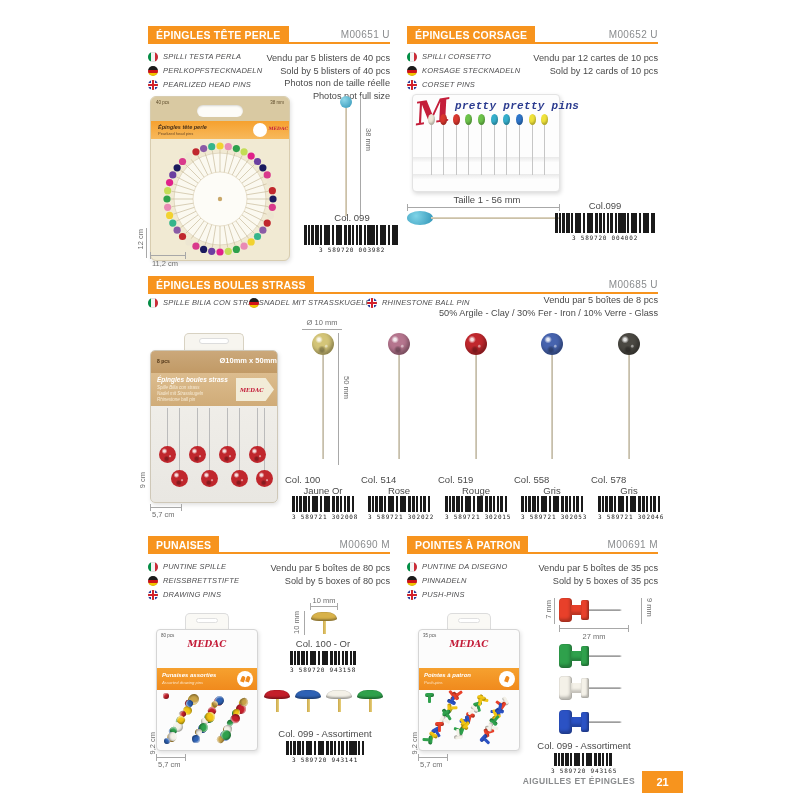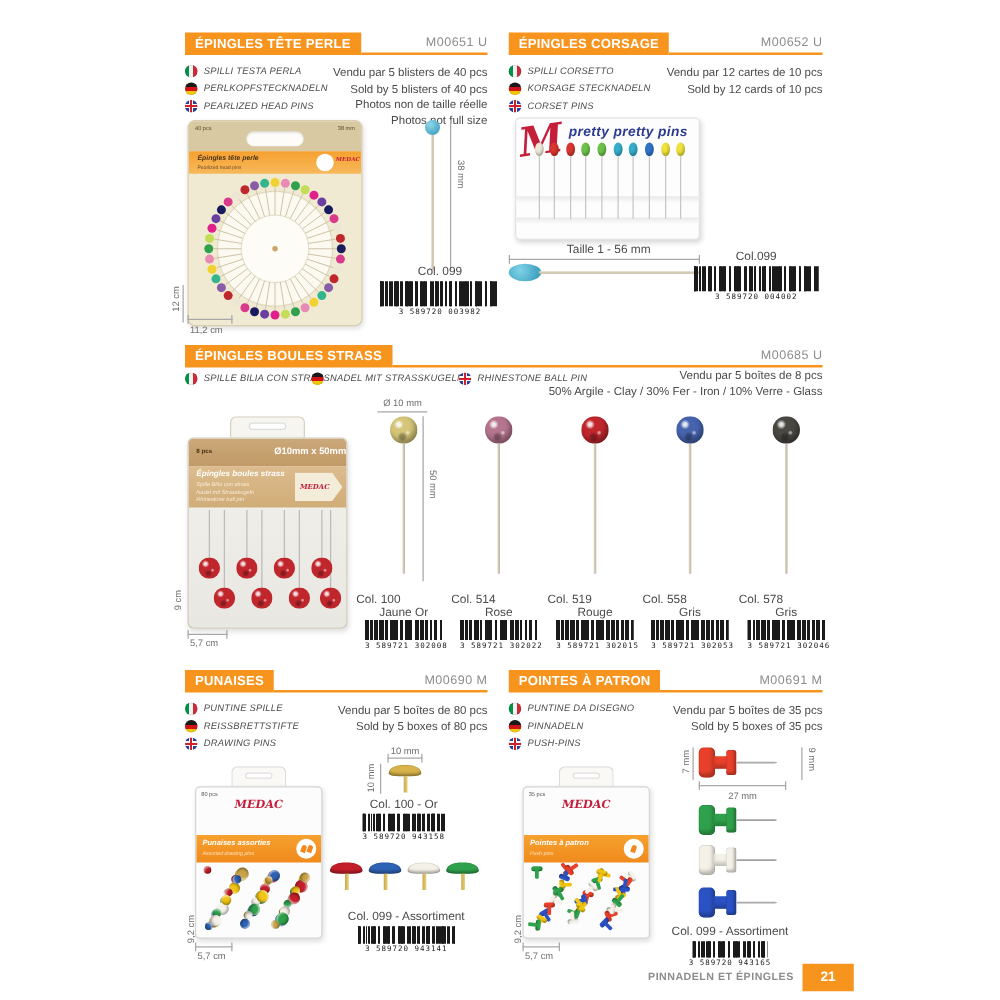--- a/index.html
+++ b/index.html
@@ -57,21 +57,21 @@
 
 .pin-ball{position:absolute;width:12px;height:12px;border-radius:50%;
   background:radial-gradient(circle at 35% 30%,#8FD8EA,#2E93B5)}
 .pin-stem{position:absolute;width:2px;background:linear-gradient(90deg,#E2D9C6,#C3B89E)}
 
 .card{position:absolute;width:148px;height:98px;background:#FDFDFD;border:1px solid #E3E3E3;
   border-radius:4px;box-shadow:1px 2px 4px rgba(0,0,0,.15)}
 .card-m{position:absolute;left:2px;top:0;font-size:32px;font-weight:bold;font-style:italic;
   font-family:"DejaVu Serif",serif;color:#C41E3A;transform:rotate(-8deg);line-height:34px}
 .card-title{position:absolute;left:42px;top:5px;font-size:11px;font-weight:bold;font-style:italic;
-  font-family:Liberation Sans, sans-serif;color:#2B3B8F;letter-spacing:.3px;white-space:nowrap}
+  font-family:Liberation Mono, monospace;color:#2B3B8F;letter-spacing:.3px;white-space:nowrap}
 .card-pins{position:absolute;left:14px;right:10px;top:19px;display:flex;justify-content:space-between}
 .cpin{display:flex;flex-direction:column;align-items:center;width:8px}
 .cpin i{width:7px;height:11px;border-radius:50%;box-shadow:inset -1px -2px 2px rgba(0,0,0,.25)}
 .cpin:after{content:"";width:1px;height:50px;background:#C6C6C6}
 .ridge{position:absolute;left:0;right:0;height:5px;background:linear-gradient(180deg,#E9E9E9,#FBFBFB)}
 .hpin-head{position:absolute;width:26px;height:14px;border-radius:50%;
   background:radial-gradient(circle at 35% 35%,#7FD4E8,#2E93B5)}
 .hpin-stem{position:absolute;height:2px;background:linear-gradient(180deg,#E2D9C6,#C3B89E)}
 
 .sbox{position:absolute;width:128px}
@@ -730,14 +730,14 @@
       <span class="flange"></span>
       <span class="needle"></span>
     </div>
   <div class="barcode" style="left:110px;top:204px;width:134px">
     <div class="bc-label">Col. 099 - Assortiment</div>
     <div class="bc-bars" style="height:13px;width:60px;margin:0 auto"></div>
     <div class="bc-num">3 589720 943165</div>
   </div>
 </section>
 
-<div class="footer-label">PINNADELN ET ÉPINGLES</div>
+<div class="footer-label">AIGUILLES ET ÉPINGLES</div>
 <div class="footer-page">21</div>
 
 </body></html>

